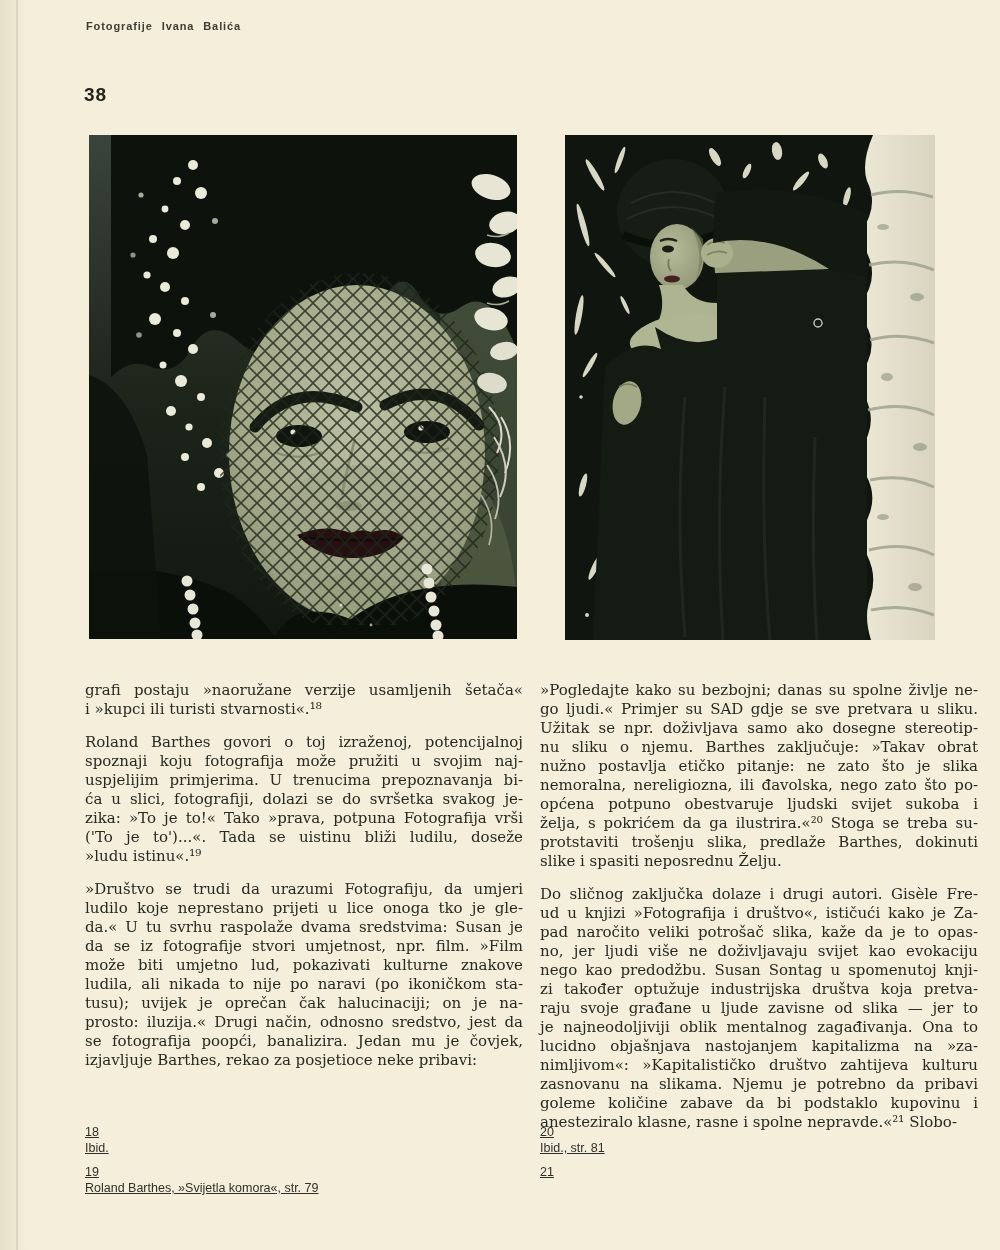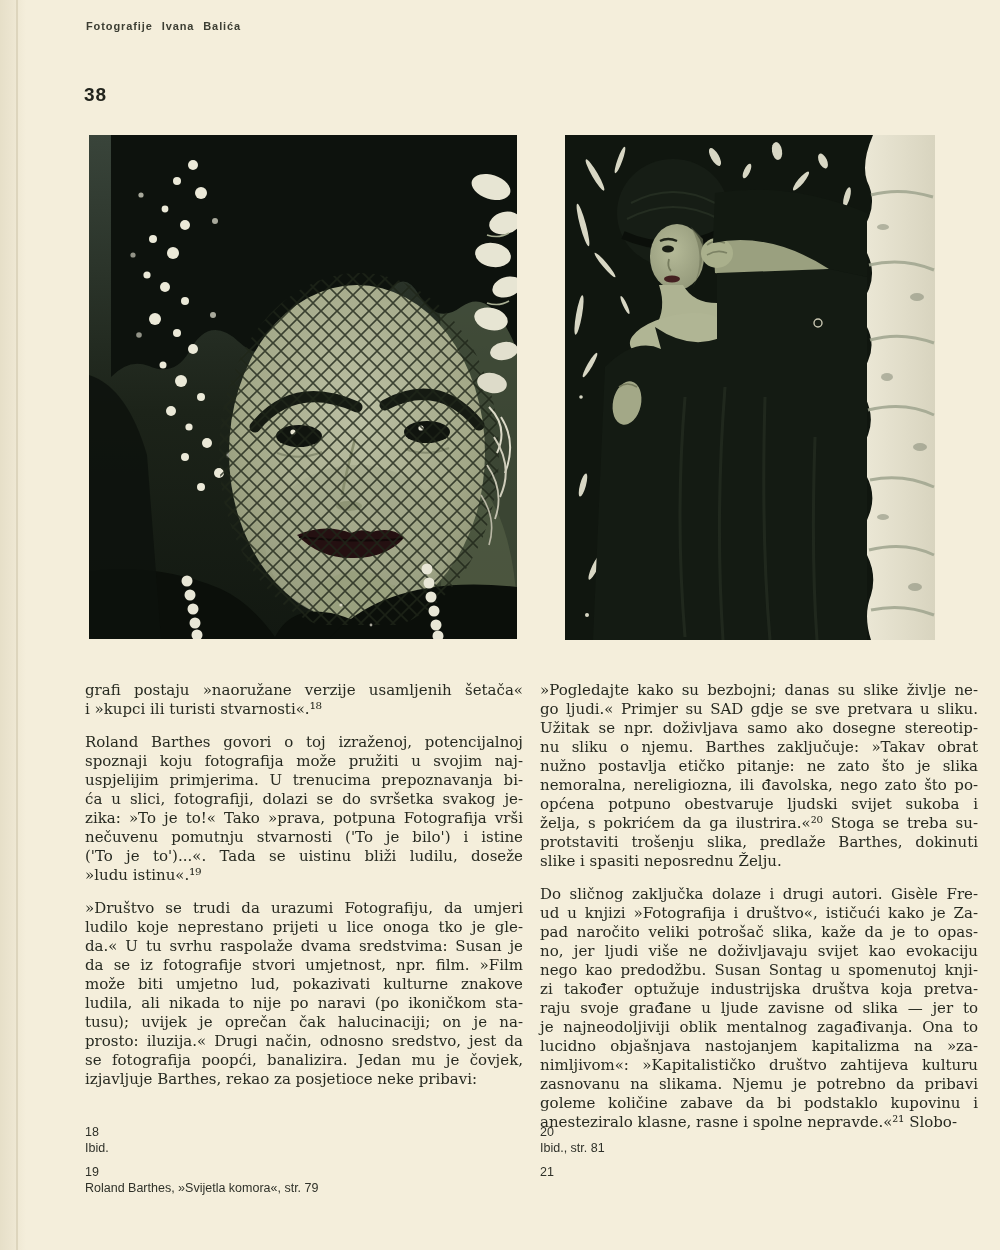--- a/index.html
+++ b/index.html
@@ -39,21 +39,21 @@
   .para { margin:0 0 14px 0; }
   .tline { text-align:justify; text-align-last:justify; }
   .tline.tlast { text-align-last:left; }
   .footnotes {
     position:absolute; top:1124px; width:438px;
     font-family:"Liberation Sans", sans-serif;
     font-size:12.5px; line-height:16px; color:#2f3129;
   }
   .footnotes.left { left:85px; }
   .footnotes.right { left:540px; }
-  .fn { margin-bottom:8px; }
+  .fn { margin-bottom:8px;text-decoration:underline; }
 </style>
 </head>
 <body>
 
 <div class="page">
   <div class="spine"></div>
   <div class="spine-line"></div>
 
   <div class="credit">Fotografije Ivana Balića</div>
   <div class="pagenum">38</div>
@@ -284,41 +284,40 @@
     <div class="para">
         <div class="tline">grafi postaju »naoružane verzije usamljenih šetača«</div>
         <div class="tline tlast">i »kupci ili turisti stvarnosti«.¹⁸</div>
       </div>
     <div class="para">
         <div class="tline">Roland Barthes govori o toj izraženoj, potencijalnoj</div>
         <div class="tline">spoznaji koju fotografija može pružiti u svojim naj-</div>
         <div class="tline">uspjelijim primjerima. U trenucima prepoznavanja bi-</div>
         <div class="tline">ća u slici, fotografiji, dolazi se do svršetka svakog je-</div>
         <div class="tline">zika: »To je to!« Tako »prava, potpuna Fotografija vrši</div>
-        <div class="tline">nečuvenu pomutnju stvarnosti ('To je bilo') i istine</div>
         <div class="tline">('To je to')...«. Tada se uistinu bliži ludilu, doseže</div>
         <div class="tline tlast">»ludu istinu«.¹⁹</div>
       </div>
     <div class="para">
         <div class="tline">»Društvo se trudi da urazumi Fotografiju, da umjeri</div>
         <div class="tline">ludilo koje neprestano prijeti u lice onoga tko je gle-</div>
         <div class="tline">da.« U tu svrhu raspolaže dvama sredstvima: Susan je</div>
         <div class="tline">da se iz fotografije stvori umjetnost, npr. film. »Film</div>
         <div class="tline">može biti umjetno lud, pokazivati kulturne znakove</div>
         <div class="tline">ludila, ali nikada to nije po naravi (po ikoničkom sta-</div>
         <div class="tline">tusu); uvijek je oprečan čak halucinaciji; on je na-</div>
         <div class="tline">prosto: iluzija.« Drugi način, odnosno sredstvo, jest da</div>
         <div class="tline">se fotografija poopći, banalizira. Jedan mu je čovjek,</div>
         <div class="tline tlast">izjavljuje Barthes, rekao za posjetioce neke pribavi:</div>
       </div>
   </div>
 
   <div class="col right">
     <div class="para">
-        <div class="tline">»Pogledajte kako su bezbojni; danas su slike življe ne-</div>
+        <div class="tline">»Pogledajte kako su bezbojni; danas su spolne življe ne-</div>
         <div class="tline">go ljudi.« Primjer su SAD gdje se sve pretvara u sliku.</div>
         <div class="tline">Užitak se npr. doživljava samo ako dosegne stereotip-</div>
         <div class="tline">nu sliku o njemu. Barthes zaključuje: »Takav obrat</div>
         <div class="tline">nužno postavlja etičko pitanje: ne zato što je slika</div>
         <div class="tline">nemoralna, nereligiozna, ili đavolska, nego zato što po-</div>
         <div class="tline">općena potpuno obestvaruje ljudski svijet sukoba i</div>
         <div class="tline">želja, s pokrićem da ga ilustrira.«²⁰ Stoga se treba su-</div>
         <div class="tline">protstaviti trošenju slika, predlaže Barthes, dokinuti</div>
         <div class="tline tlast">slike i spasiti neposrednu Želju.</div>
       </div>

